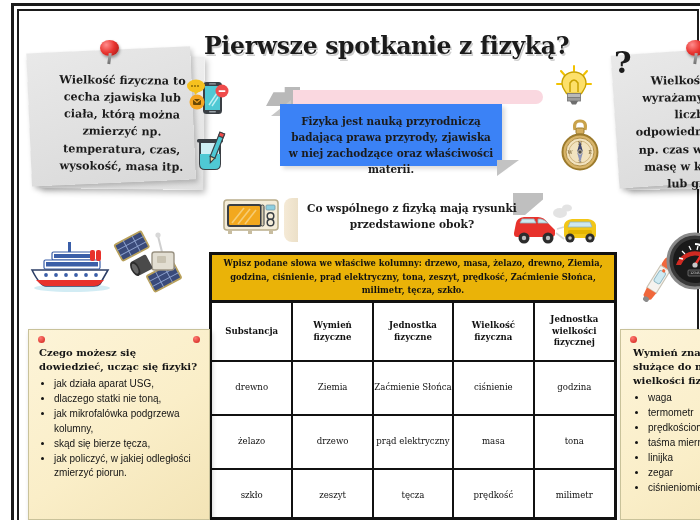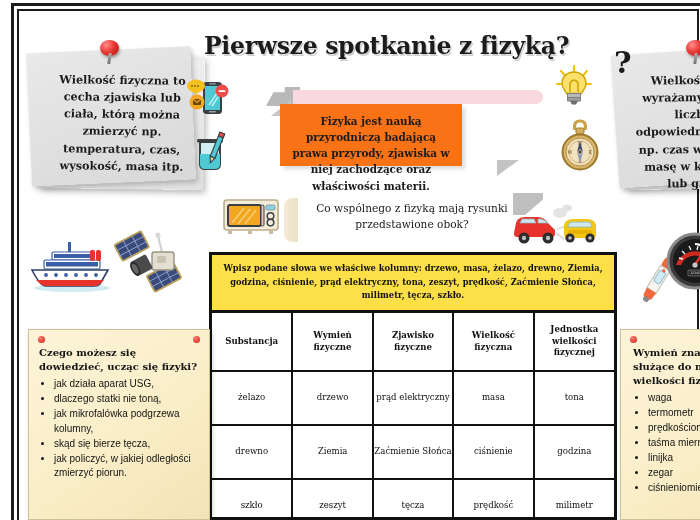--- a/index.html
+++ b/index.html
@@ -83,22 +83,22 @@
   .ribbon {
     position: absolute; left: 285px; top: 90px; width: 250px; height: 14px;
     background: #fad8e0; border-radius: 0 7px 7px 0;
   }
   .ribbon-fold {
     position: absolute; left: 258px; top: 84px; width: 34px; height: 22px;
     background: #b9b9b9;
     clip-path: polygon(0 100%, 22% 38%, 55% 38%, 55% 14%, 100% 14%, 100% 100%);
   }
   .pink-box {
-    position: absolute; left: 272px; top: 104px; width: 182px; height: 62px;
-    background: #f97316;
+    position: absolute; left: 272px; top: 104px; width: 222px; height: 62px;
+    background: #3b82f6;
     box-shadow: 3px 3px 4px rgba(0,0,0,0.14);
   }
   .pink-box .inner-text {
     font-family: "DejaVu Serif", serif;
     font-weight: bold; font-size: 10.4px; line-height: 1.55;
     color: #1b1b1b; text-align: center; padding: 9px 7px 0;
   }
   .pink-fold-bl {
     position: absolute; left: 263px; top: 100px; width: 20px; height: 16px;
     background: #c7c7c7; clip-path: polygon(0 100%, 100% 0, 100% 100%);
@@ -106,40 +106,40 @@
   .pink-fold-br {
     position: absolute; left: 489px; top: 160px; width: 22px; height: 16px;
     background: #c3c3c3; clip-path: polygon(0 0, 100% 0, 0 100%);
   }
 
   
   .subhead {
     position: absolute; left: 292px; top: 201px; width: 224px;
     text-align: center;
     font-family: "DejaVu Serif", serif;
-    font-weight: normal; font-size: 10.6px; line-height: 1.5; color: #1b1b1b;
+    font-weight: bold; font-size: 10.6px; line-height: 1.5; color: #1b1b1b;
   }
   .subhead-fold {
     position: absolute; left: 505px; top: 193px; width: 30px; height: 22px;
     background: #bfbfbf;
     clip-path: polygon(0 0, 100% 0, 100% 30%, 40% 100%, 0 100%);
   }
   .subhead-leftshape {
     position: absolute; left: 276px; top: 198px; width: 14px; height: 44px;
     background: linear-gradient(90deg,#f5ead6,#ece0c8);
     border-radius: 8px 0 0 8px;
   }
 
   
   .table-wrap {
     position: absolute; left: 201px; top: 252px; width: 408px; height: 268px;
     border: 3px solid #111; background: #fff;
   }
   .instr-row {
-    height: 58px; background: #fde047;
+    height: 48px; background: #eab308;
     border-bottom: 3px solid #111;
     display: flex; align-items: center; justify-content: center;
     padding: 0 10px;
   }
   .instr-text {
     font-family: "DejaVu Serif", serif;
     font-weight: bold; font-size: 8.3px; line-height: 1.62;
     color: #111; text-align: center;
   }
   table.grid {
@@ -489,37 +489,37 @@
 
   <div class="table-wrap">
     <div class="instr-row">
       <div class="instr-text">Wpisz podane słowa we właściwe kolumny: drzewo, masa, żelazo, drewno, Ziemia, godzina, ciśnienie, prąd elektryczny, tona, zeszyt, prędkość, Zaćmienie Słońca, milimetr, tęcza, szkło.</div>
     </div>
     <table class="grid">
       <tbody>
         <tr class="hdr">
           <td>Substancja</td>
           <td>Wymień fizyczne</td>
-          <td>Zjawisko fizyczne</td>
+          <td>Jednostka fizyczne</td>
           <td>Wielkość fizyczna</td>
           <td>Jednostka wielkości fizycznej</td>
+        </tr>
+        <tr class="body">
+          <td>drewno</td>
+          <td>Ziemia</td>
+          <td>Zaćmienie Słońca</td>
+          <td>ciśnienie</td>
+          <td>godzina</td>
         </tr>
         <tr class="body">
           <td>żelazo</td>
           <td>drzewo</td>
           <td>prąd elektryczny</td>
           <td>masa</td>
           <td>tona</td>
-        </tr>
-        <tr class="body">
-          <td>drewno</td>
-          <td>Ziemia</td>
-          <td>Zaćmienie Słońca</td>
-          <td>ciśnienie</td>
-          <td>godzina</td>
         </tr>
         <tr class="body">
           <td>szkło</td>
           <td>zeszyt</td>
           <td>tęcza</td>
           <td>prędkość</td>
           <td>milimetr</td>
         </tr>
       </tbody>
     </table>

